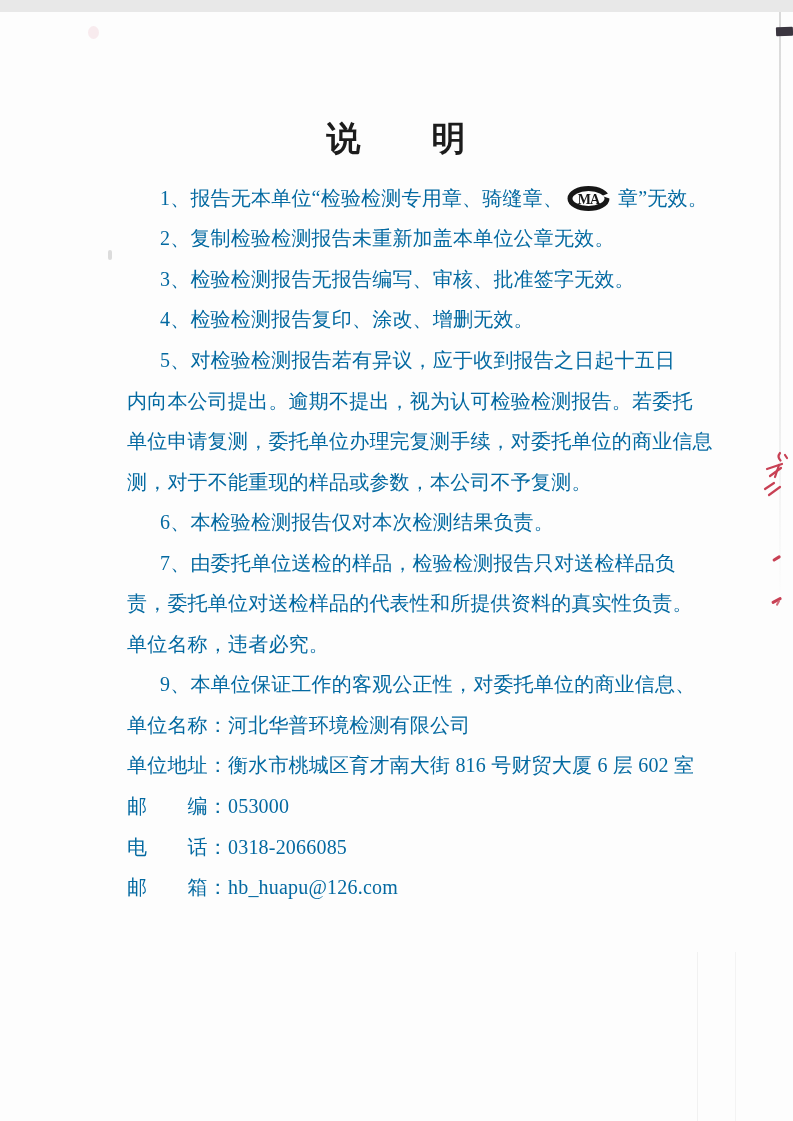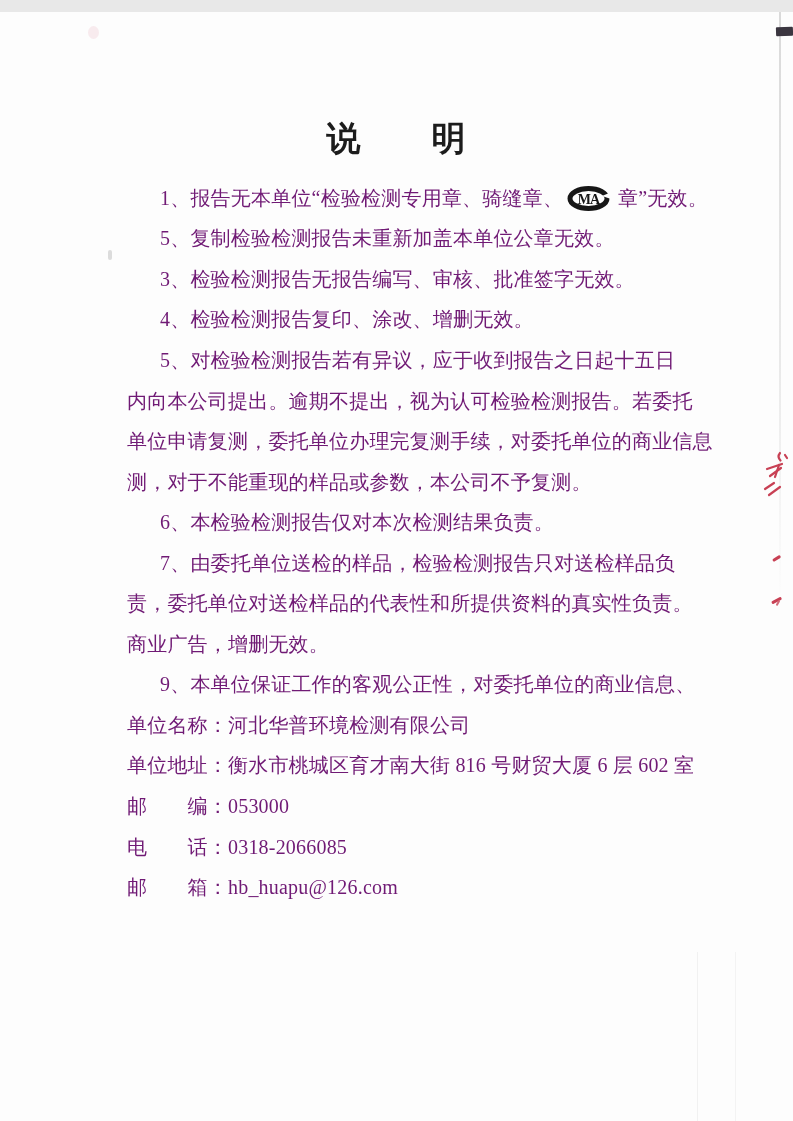--- a/index.html
+++ b/index.html
@@ -24,21 +24,21 @@
   
   .content{
     position:absolute;left:127px;top:166px;width:541px;
   }
   .ln{
     height:40.55px;
     display:flex;align-items:center;
     font-size:20px;
     letter-spacing:0.2px;
     white-space:pre;
-    color:#701a75;
+    color:#0369a1;
   }
   .ln.indent{padding-left:33px;}
   .ln .lbl{white-space:pre;}
   
   .cma{display:inline-flex;margin:0 4px;}
   
   .scanline-right{
     position:absolute;left:779px;top:0;width:2px;height:590px;
     background:linear-gradient(#bdbdbd,#d9d9d9 60%,rgba(220,220,220,0));
     opacity:.55;
@@ -106,35 +106,35 @@
       <span class="cma">
         <svg width="47" height="25" viewBox="0 0 47 25">
           <ellipse cx="21.5" cy="12.5" rx="18.5" ry="10" fill="none" stroke="#171717" stroke-width="5"></ellipse>
           <polygon points="35,10 47,5 47,14" fill="#fdfdfd"></polygon>
           <text x="21.5" y="18" text-anchor="middle" font-family="Liberation Serif, DejaVu Serif, serif" font-size="14" font-weight="bold" letter-spacing="-1" fill="#171717">MA</text>
         </svg>
       </span>
       <span>章”无效。</span>
     </div>
 
-    <div class="ln indent">5、复制检验检测报告未重新加盖本单位公章无效。</div>
+    <div class="ln indent">2、复制检验检测报告未重新加盖本单位公章无效。</div>
     <div class="ln indent">3、检验检测报告无报告编写、审核、批准签字无效。</div>
     <div class="ln indent">4、检验检测报告复印、涂改、增删无效。</div>
 
     <div class="ln indent">5、对检验检测报告若有异议，应于收到报告之日起十五日</div>
     <div class="ln">内向本公司提出。逾期不提出，视为认可检验检测报告。若委托</div>
     <div class="ln">单位申请复测，委托单位办理完复测手续，对委托单位的商业信息</div>
     <div class="ln">测，对于不能重现的样品或参数，本公司不予复测。</div>
 
     <div class="ln indent">6、本检验检测报告仅对本次检测结果负责。</div>
 
     <div class="ln indent">7、由委托单位送检的样品，检验检测报告只对送检样品负</div>
     <div class="ln">责，委托单位对送检样品的代表性和所提供资料的真实性负责。</div>
 
-    <div class="ln">商业广告，增删无效。</div>
+    <div class="ln">单位名称，违者必究。</div>
 
     <div class="ln indent">9、本单位保证工作的客观公正性，对委托单位的商业信息、</div>
 
     <div class="ln">
       <span class="lbl">单位名称：</span>
       <span>河北华普环境检测有限公司</span>
     </div>
 
     <div class="ln">
       <span class="lbl">单位地址：</span>

